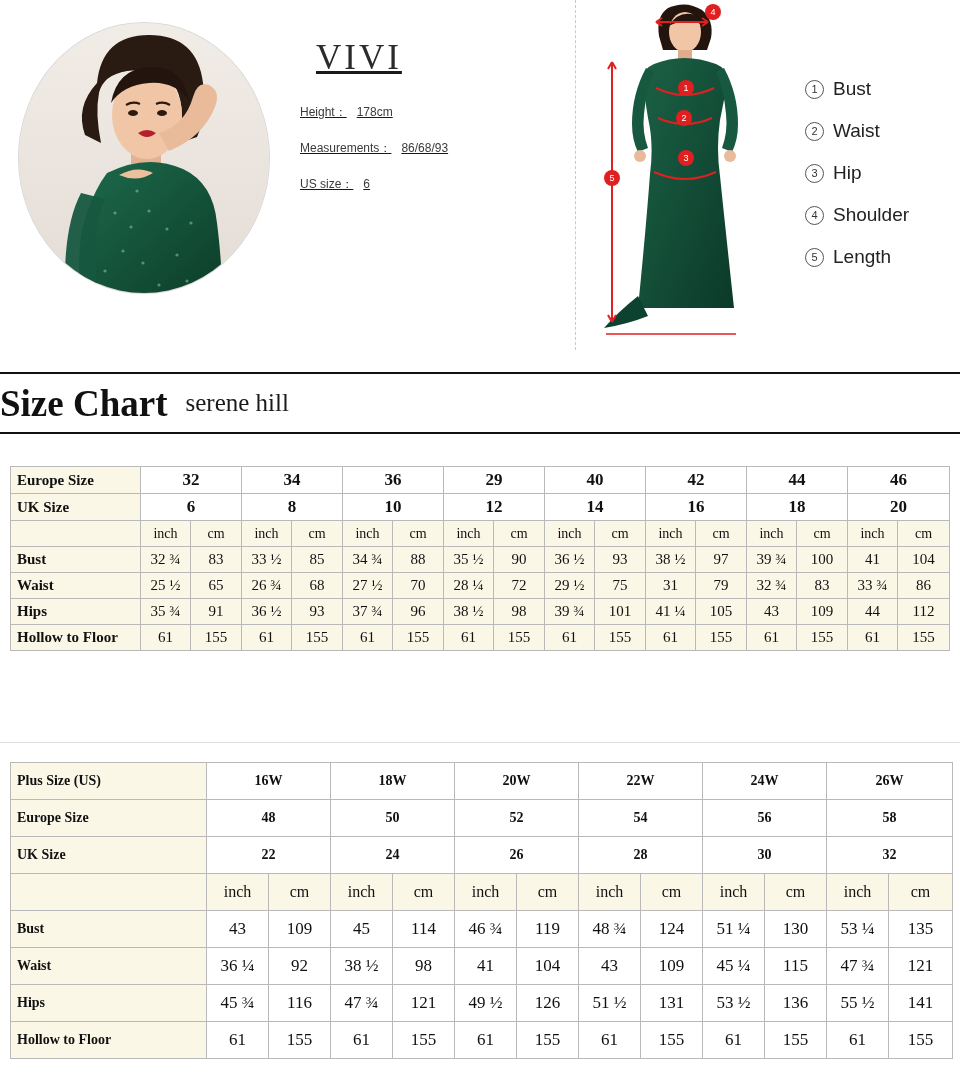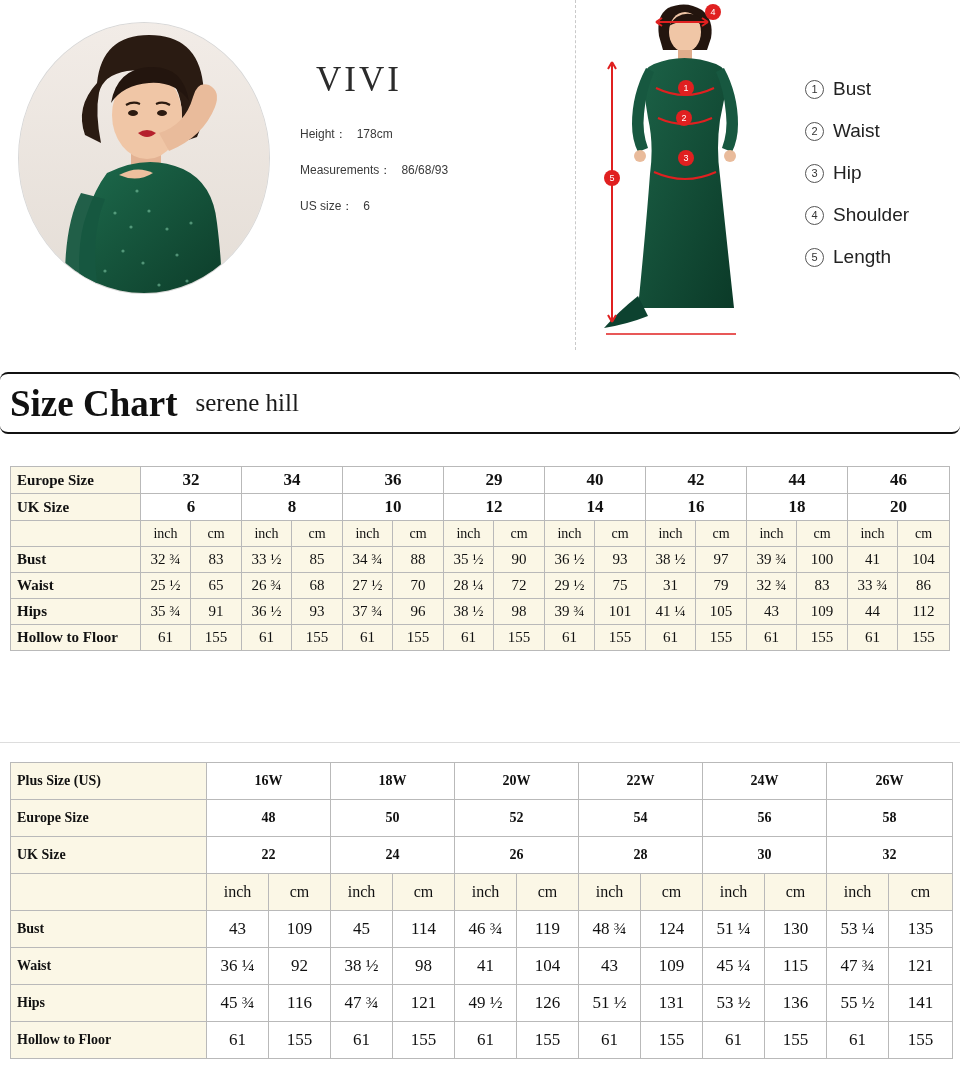--- a/index.html
+++ b/index.html
@@ -18,21 +18,21 @@
   .model-photo {
     position: absolute; left: 18px; top: 22px;
     width: 252px; height: 272px;
     border-radius: 50%;
     border: 1px solid #d8d8d8;
     overflow: hidden;
     background: #efe9e4;
   }
   .model-photo svg { display: block; }
 
-  .info-block { position: absolute; left: 300px; top: 60px; width: 270px; }
+  .info-block { position: absolute; left: 300px; top: 38px; width: 270px; text-decoration: underline; }
   .brand-name {
     font-family: "Liberation Serif", serif;
     font-size: 35px;
     letter-spacing: 3px;
     color: #2b2b2b;
     margin-bottom: 26px;
     padding-left: 16px;
   }
   .info-line {
     font-size: 12px;
@@ -63,22 +63,20 @@
     flex: 0 0 auto;
   }
 
   
   .title-bar {
     position: absolute; left: 0; top: 372px;
     width: 960px; height: 62px;
     border-top: 2px solid #111;
     border-bottom: 2px solid #111;
     display: flex; align-items: center;
-    padding-left: 10px;
-    border-radius: 8px;
   }
   .title-main {
     font-family: "Liberation Serif", serif;
     font-size: 37px; font-weight: bold;
     color: #111;
   }
   .title-sub {
     font-family: "Liberation Serif", serif;
     font-size: 25px; color: #1a1a1a;
     margin-left: 18px;

